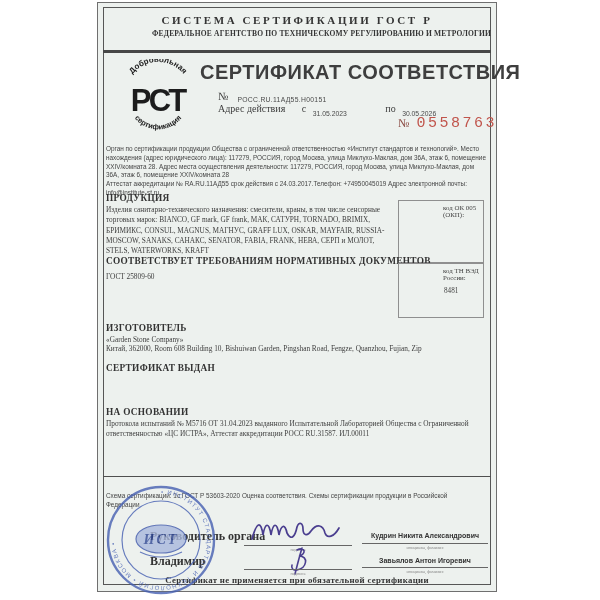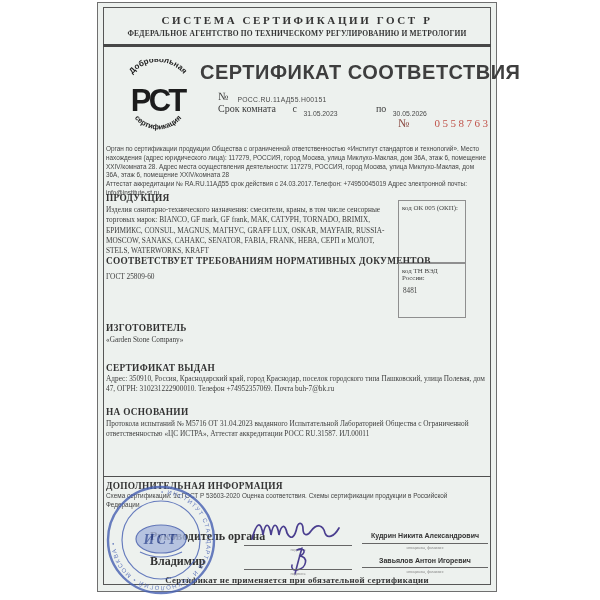--- a/index.html
+++ b/index.html
@@ -10,29 +10,29 @@
   }
   .paper{
     position:absolute;left:97px;top:2px;width:400px;height:590px;
     background:#edf1ee;border:1px solid #6f6f6f;box-sizing:border-box;
   }
   .frame{
     position:absolute;left:5px;top:4px;right:5px;bottom:6px;
     border:1.2px solid #565656;
   }
   .header-box{
-    position:absolute;left:5px;top:4px;right:5px;height:40px;
+    position:absolute;left:5px;top:4px;right:5px;height:46px;
     border-bottom:3px solid #474747;box-sizing:border-box;
   }
   .sys-line{
     padding-top:7px;text-align:center;font-weight:bold;font-size:11px;
     letter-spacing:2.6px;color:#343434;
   }
   .agency-line{
-    margin-top:3px;text-align:center;font-weight:bold;font-size:7.5px;
+    margin-top:3px;text-align:right;font-weight:bold;font-size:7.5px;
     letter-spacing:.2px;color:#343434;
   }
   .logo{position:absolute;left:20px;top:56px;width:80px;height:78px;}
   .doc-title{
     position:absolute;left:102px;top:58px;width:292px;text-align:center;
     font-family:"Liberation Sans", sans-serif;font-weight:900;font-size:20px;
     letter-spacing:.5px;color:#3e3e3e;white-space:nowrap;
   }
   .certno-row{position:absolute;left:120px;top:83px;white-space:nowrap;}
   .no-label{font-size:11px;color:#3c3c3c;}
@@ -43,36 +43,36 @@
   .validity-row{position:absolute;left:120px;top:100px;white-space:nowrap;font-size:10px;}
   .v-from-label{margin-left:14px;}
   .v-date{
     font-family:"Liberation Sans", sans-serif;font-size:6.8px;color:#4a4a4a;
     position:relative;top:4px;margin-left:4px;
   }
   .v-to-label{margin-left:36px;}
   .serial-row{position:absolute;left:300px;top:110px;white-space:nowrap;}
   .serial-no{font-size:12px;color:#8a4a42;}
   .serial-digits{
-    font-family:Liberation Serif, serif;font-size:11px;letter-spacing:2.5px;
-    color:#c0544b;margin-left:21px;
+    font-family:Liberation Mono, monospace;font-size:15px;letter-spacing:2.5px;
+    color:#c0544b;margin-left:3px;
   }
   .sec-h{
     position:absolute;left:8px;font-weight:bold;font-size:9.3px;color:#333;
     letter-spacing:.3px;white-space:nowrap;
   }
   .sec-h .reg{font-weight:normal;font-size:7px;letter-spacing:0;margin-left:6px;}
   .small-sans{
     position:absolute;left:8px;font-family:"Liberation Sans", sans-serif;
     font-size:6.4px;line-height:1.38;color:#454545;
   }
   .small-serif{position:absolute;left:8px;font-size:7.3px;line-height:1.42;color:#3d3d3d;}
   .code-box{
-    position:absolute;left:300px;width:68px;border:1px solid #8f8f8f;
-    box-sizing:border-box;font-size:6.9px;color:#444;
+    position:absolute;left:300px;width:86px;border:1px solid #8f8f8f;
+    box-sizing:border-box;font-size:6.9px;color:#444;padding-left:41px;
   }
   .code-box .lbl{padding:3px 3px 0 3px;}
   .code-box .val{padding:6px 3px 0 4px;font-size:7.2px;}
   .divider{position:absolute;left:5px;right:5px;top:473px;border-top:1.5px solid #4f4f4f;}
   .role{
     position:absolute;left:52px;font-weight:bold;font-size:12px;color:#333;white-space:nowrap;
   }
   .sig-line{position:absolute;border-top:1px solid #666;}
   .cap{
     position:absolute;text-align:center;font-size:4.3px;color:#8a8a8a;white-space:nowrap;
@@ -115,21 +115,21 @@
   </svg>
 
   <div class="doc-title">СЕРТИФИКАТ СООТВЕТСТВИЯ</div>
 
   <div class="certno-row">
     <span class="no-label">№</span>
     <span class="no-value">РОСС.RU.11АД55.Н00151</span>
   </div>
 
   <div class="validity-row">
-    <span>Срок комната</span>
+    <span>Адрес действия</span>
     <span class="v-from-label">с</span>
     <span class="v-date">31.05.2023</span>
     <span class="v-to-label">по</span>
     <span class="v-date">30.05.2026</span>
   </div>
 
   <div class="serial-row">
     <span class="serial-no">№</span>
     <span class="serial-digits">0558763</span>
   </div>
@@ -147,32 +147,31 @@
 
   <div class="sec-h" style="top:253px">СООТВЕТСТВУЕТ ТРЕБОВАНИЯМ НОРМАТИВНЫХ ДОКУМЕНТОВ</div>
   <div class="small-serif" style="top:269px">ГОСТ 25809-60</div>
   <div class="code-box" style="top:260px;height:55px">
     <div class="lbl">код ТН ВЭД России:</div>
     <div class="val">8481</div>
   </div>
 
   <div class="sec-h" style="top:320px">ИЗГОТОВИТЕЛЬ</div>
   <div class="small-serif" style="top:332px">«Garden Stone Company»</div>
+  <div class="small-serif" style="top:341px;width:380px">Китай, 362000, Room 608 Building 10, Bishuiwan Garden, Pingshan Road, Fengze, Quanzhou, Fujian, Zip</div>
 
   <div class="sec-h" style="top:360px">СЕРТИФИКАТ ВЫДАН</div>
   <div class="small-serif" style="top:371px;width:382px">
-    <div>Адрес: 350910, Россия, Краснодарский край, город Краснодар, поселок городского типа Пашковский, улица Полевая, дом 47, ОГРН: 310231222900010. Телефон +74952357069. Почта buh-7@bk.ru</div>
   </div>
 
   <div class="sec-h" style="top:404px">НА ОСНОВАНИИ</div>
   <div class="small-serif" style="top:416px;width:380px">Протокола испытаний № М5716 ОТ 31.04.2023 выданного Испытательной Лабораторией Общества с Ограниченной ответственностью «ЦС ИСТРА», Аттестат аккредитации РОСС RU.31587. ИЛ.00011</div>
 
   <div class="divider"></div>
 
-  <div class="sec-h" style="top:478px">ДОПОЛНИТЕЛЬНАЯ ИНФОРМАЦИЯ</div>
   <div class="small-sans" style="top:489px;width:372px">Схема сертификации: 1с ГОСТ Р 53603-2020 Оценка соответствия. Схемы сертификации продукции в Российской Федерации</div>
 
   <div class="role" style="top:526px">Руководитель органа</div>
   <svg class="sig-svg" style="left:148px;top:512px" width="104" height="32" viewBox="0 0 104 32">
     <path d="M6,24 C11,6 15,6 17,20 C19,8 23,6 25,20 C27,8 31,6 33,20 C35,10 39,8 41,18 C45,26 49,22 51,12 C53,6 57,8 57,14 C57,20 61,22 65,16 C71,8 77,10 79,18 C81,24 88,22 93,13" fill="none" stroke="#4a3e8f" stroke-width="1.7" stroke-linecap="round"></path>
   </svg>
   <div class="sig-line" style="left:146px;top:542px;width:108px"></div>
   <div class="cap" style="left:146px;top:544px;width:108px">подпись</div>
   <div class="sig-name" style="left:264px;top:529px;width:126px">Кудрин Никита Александрович</div>
   <div class="sig-line" style="left:264px;top:540px;width:126px"></div>

